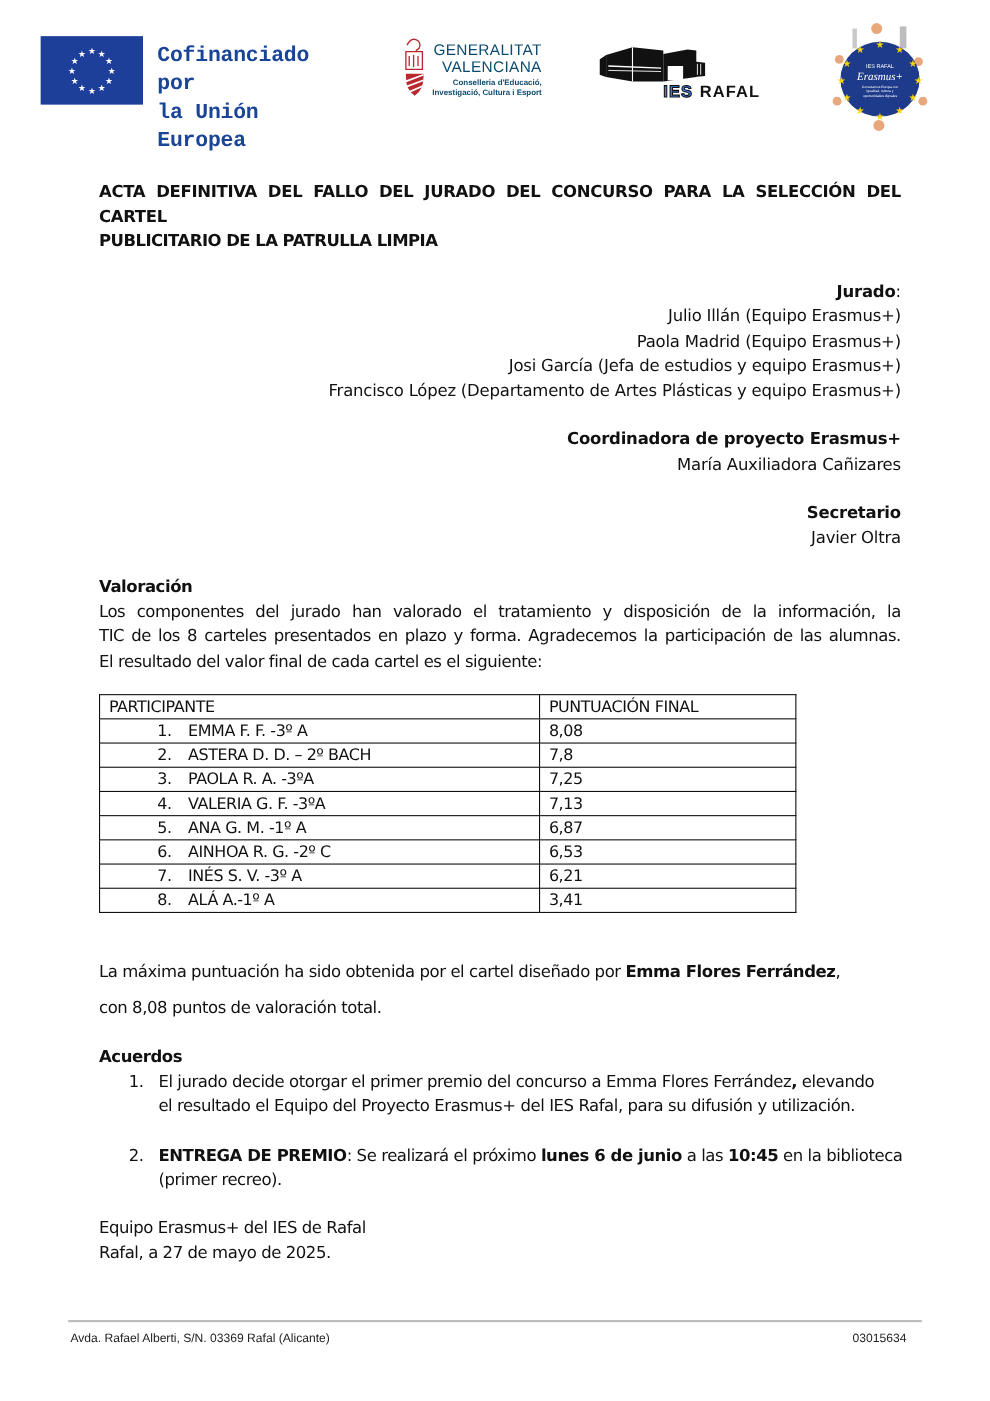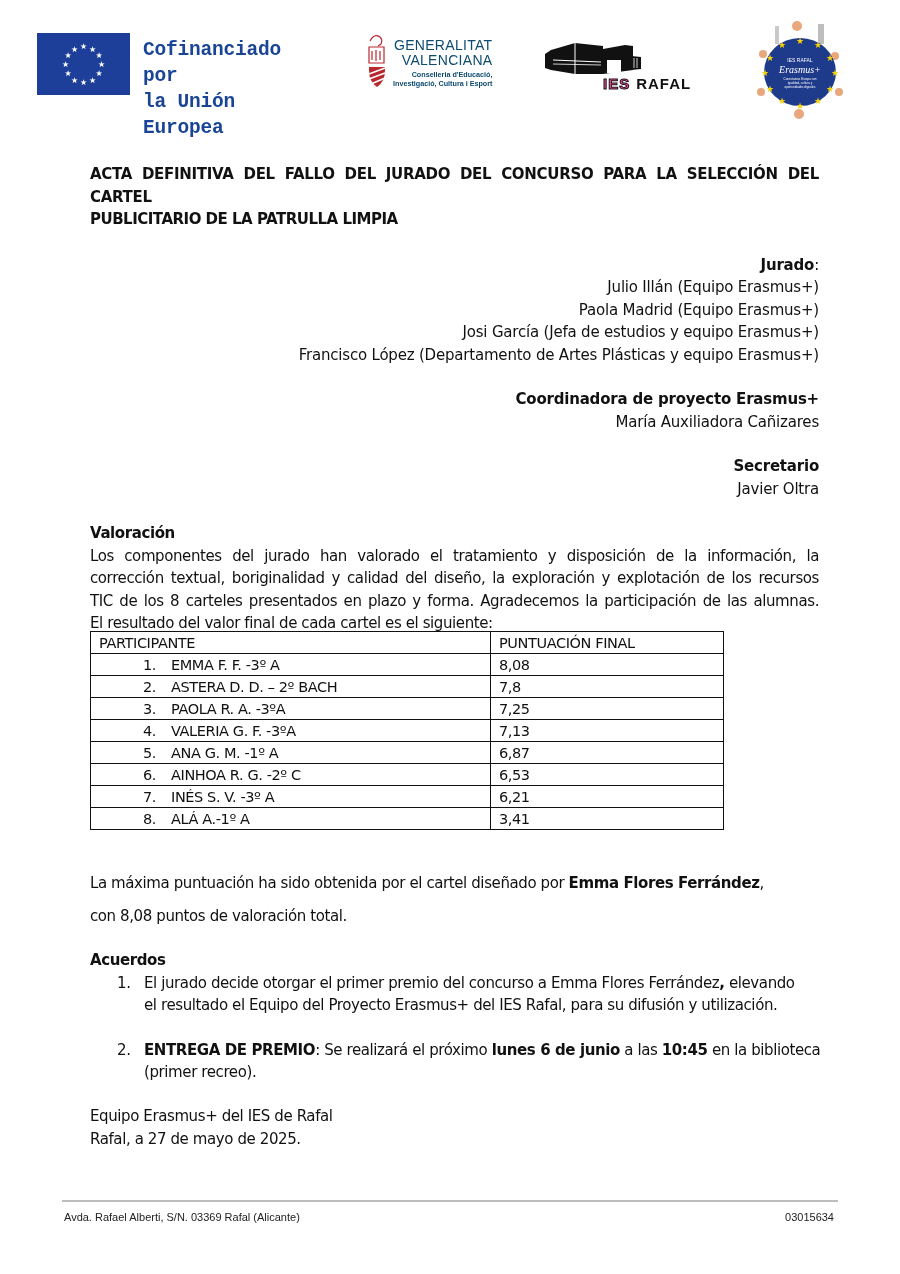--- a/index.html
+++ b/index.html
@@ -13,21 +13,21 @@
 
   .gv-logo { position: absolute; left: 366px; top: 33px; width: 135px; height: 64px; }
   .gv-shield { position: absolute; left: 0; top: 0; width: 22px; height: 56px; }
   .gv-text { position: absolute; left: 27px; top: 5px; color: #0c4a6e; text-align: right; }
   .gv-title { font-size: 14px; line-height: 15px; font-weight: normal; letter-spacing: 0.3px; }
   .gv-sub { font-size: 7.2px; line-height: 9px; margin-top: 2px; font-weight: bold; }
 
   .ies-logo { position: absolute; left: 545px; top: 40px; width: 155px; height: 55px; }
   .ies-building { position: absolute; left: 0; top: 0; width: 100px; height: 36px; }
   .ies-text { position: absolute; left: 58px; top: 35px; font-size: 15px; font-weight: bold; letter-spacing: 1px; white-space: nowrap; }
-  .ies-text .ies-outline { color: #ec4899; -webkit-text-stroke: 1px #111; font-weight: bold; margin-right: 6px; }
+  .ies-text .ies-outline { color: #3b82f6; -webkit-text-stroke: 1px #111; font-weight: bold; margin-right: 6px; }
 
   .erasmus-logo { position: absolute; left: 755px; top: 14px; width: 90px; height: 110px; }
 
   .content { position: absolute; left: 90px; top: 163px; width: 729px; font-family: "DejaVu Sans", sans-serif; font-size: 15px; line-height: 22.5px; }
   .title { font-weight: bold; font-size: 15px; line-height: 22.5px; text-align: justify; text-align-last: left; }
   .title-line1 { display: block; text-align: justify; text-align-last: justify; letter-spacing: -0.3px; }
   .title-line2 { display: block; letter-spacing: -0.5px; }
   .sec { margin-top: 22px; }
   .bold { font-weight: bold; }
   .line { display: block; white-space: nowrap; letter-spacing: -0.2px; text-align: right; }
@@ -47,21 +47,21 @@
   .acuerdos { position: absolute; left: 90px; top: 949px; width: 740px; font-family: "DejaVu Sans", sans-serif; font-size: 15px; line-height: 22.5px; letter-spacing: -0.4px; }
   .item { position: relative; padding-left: 54px; }
   .item .n { position: absolute; left: 27px; top: 0; }
   .item2 { margin-top: 22px; }
 
   .signature { position: absolute; left: 90px; top: 1105px; width: 700px; text-align: left; font-family: "DejaVu Sans", sans-serif; font-size: 15px; line-height: 22.5px; letter-spacing: -0.4px; }
 
   .footer-rule { position: absolute; left: 62px; top: 1200px; width: 776px; height: 2px; background: #bdbdbd; }
   .footer { position: absolute; left: 62px; top: 1211px; width: 776px; font-family: "Liberation Sans", sans-serif; font-size: 11px; color: #222; }
   .footer .addr { position: absolute; left: 2px; top: 0; }
-  .footer .code { position: absolute; right: 4px; top: 0; }
+  .footer .code { position: absolute; right: 14px; top: 0; }
 </style>
 </head>
 <body>
 
 <div class="header">
   <div class="eu-logo">
     <div class="eu-flag">
       <svg viewBox="0 0 93 62">
         <rect width="93" height="62" fill="#1d3f9a"></rect>
         <g fill="#ffffff">
@@ -181,21 +181,20 @@
   </div>
 
   <div class="sec">
     <span class="line bold">Secretario</span>
     <span class="line">Javier Oltra</span>
   </div>
 
   <div class="sec para">
     <span class="l bold">Valoración</span>
     <span class="j">Los componentes del jurado han valorado el tratamiento y disposición de la información, la</span>
-    <span class="j">corrección textual, boriginalidad y calidad del diseño, la exploración y explotación de los recursos</span>
     <span class="j">TIC de los 8 carteles presentados en plazo y forma. Agradecemos la participación de las alumnas.</span>
     <span class="l">El resultado del valor final de cada cartel es el siguiente:</span>
   </div>
 </div>
 
 <table class="scores">
   <tbody>
       <tr>
     <th class="c1">PARTICIPANTE</th>
     <th>PUNTUACIÓN FINAL</th>

